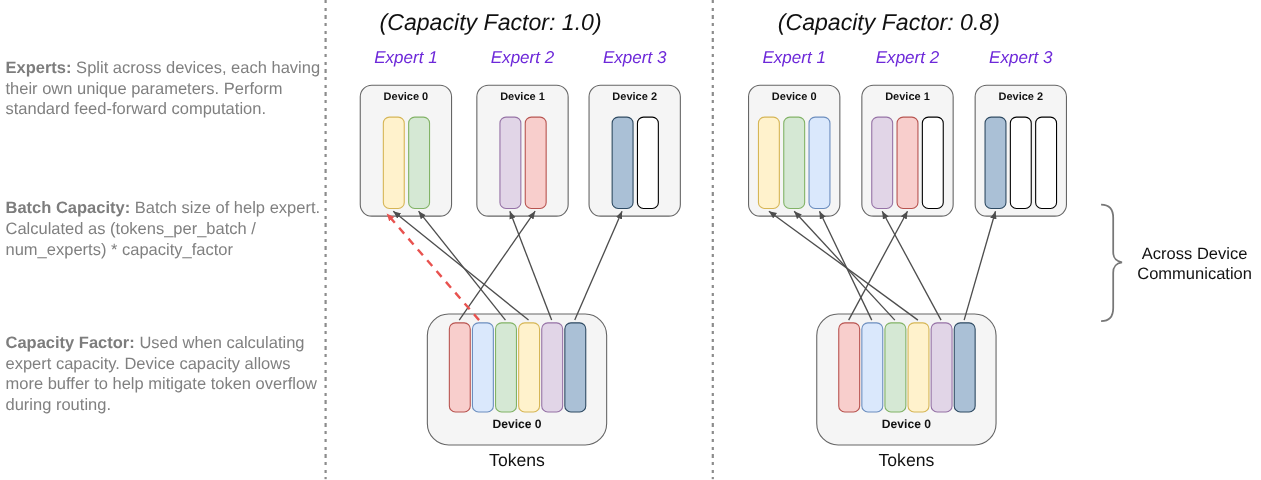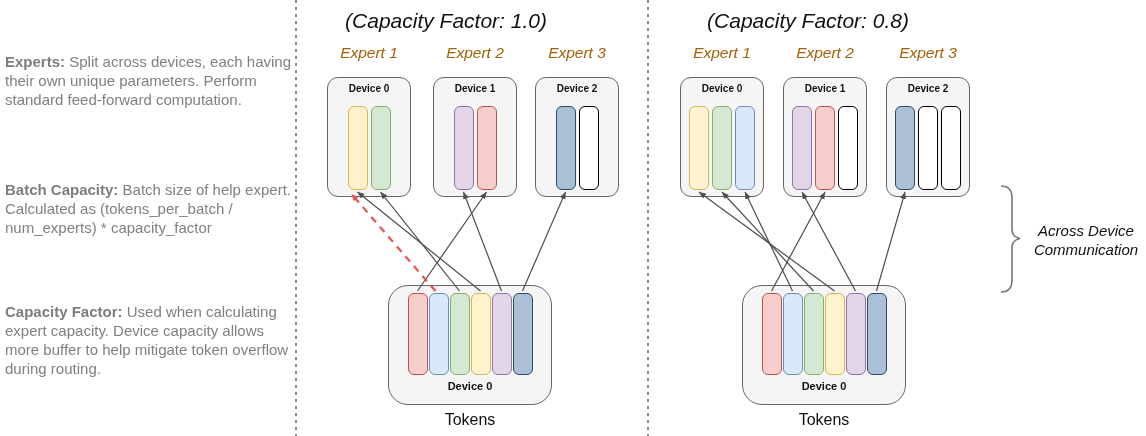--- a/index.html
+++ b/index.html
@@ -22,21 +22,21 @@
     position:absolute; top:0; width:2px; height:436px;
     background:repeating-linear-gradient(to bottom,#8c8c8c 0 3px,transparent 3px 7px);
   }
   
   .panel-title {
     position:absolute; top:9px; width:400px; text-align:center;
     font-style:italic; font-size:21px; color:#111;
   }
   .expert-label {
     position:absolute; top:44px; width:120px; text-align:center;
-    font-style:italic; font-size:15.5px; color:#a16207;
+    font-style:italic; font-size:15.5px; color:#6d28d9;
   }
   
   .device-box {
     position:absolute; top:77px; height:120px; box-sizing:border-box;
     background:#f5f5f5; border:1px solid #666; border-radius:11px;
   }
   .device-label {
     position:absolute; top:83px; text-align:center;
     font-size:10px; font-weight:bold; color:#111;
   }
@@ -56,21 +56,21 @@
     position:absolute; top:380px; text-align:center;
     font-size:11px; font-weight:bold; color:#111;
   }
   .tokens-caption {
     position:absolute; top:411px; width:160px; text-align:center;
     font-size:16px; color:#111;
   }
   
   .annotation {
     position:absolute; left:1026px; top:221px; width:120px; text-align:center;
-    font-style:italic; font-size:15px; line-height:19px; color:#111;
+    font-size:15px; line-height:19px; color:#111;
   }
   svg.overlay { position:absolute; left:0; top:0; pointer-events:none; }
 </style>
 </head>
 <body>
 
 <div class="canvas">
 
   <div id="term-items">
       <div class="term-item" style="top: 52px;"><b>Experts:</b> <span>Split across devices, each having their own unique parameters. Perform standard feed-forward computation.</span></div>

